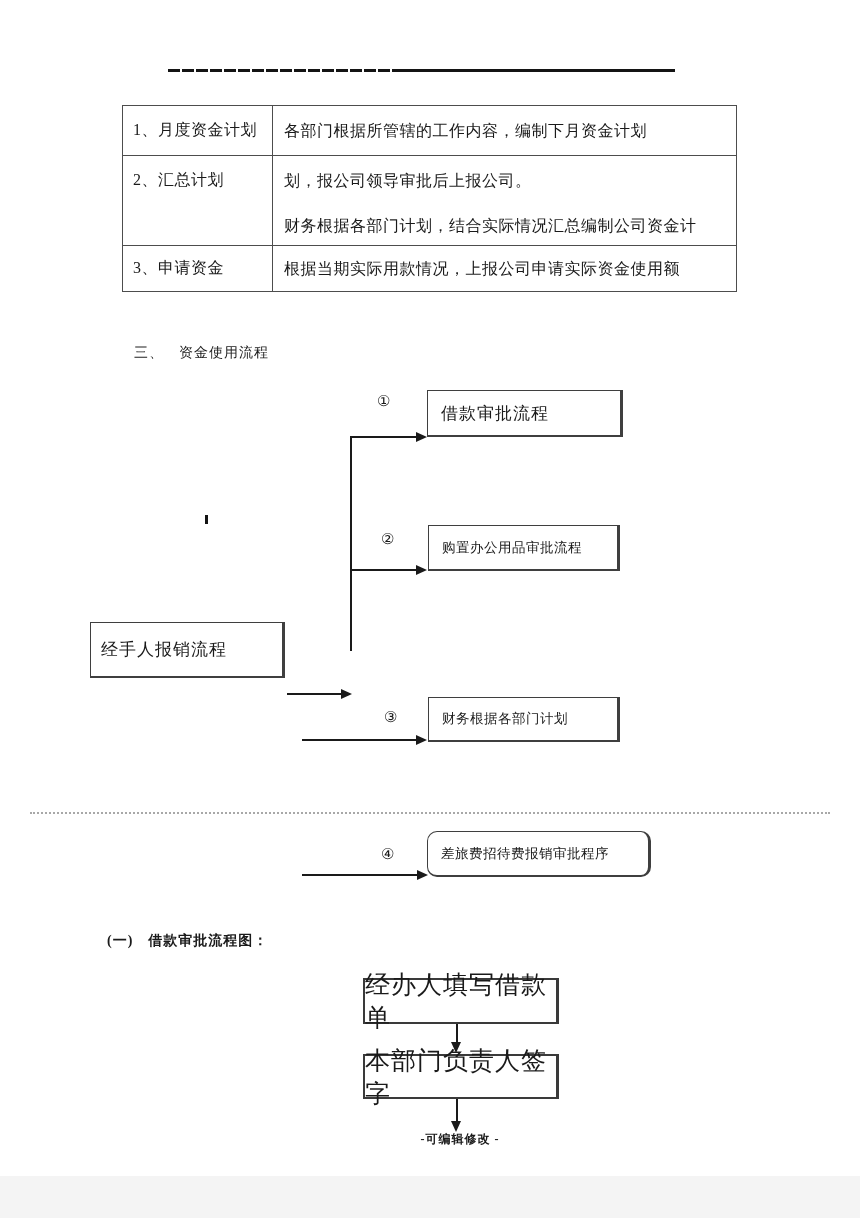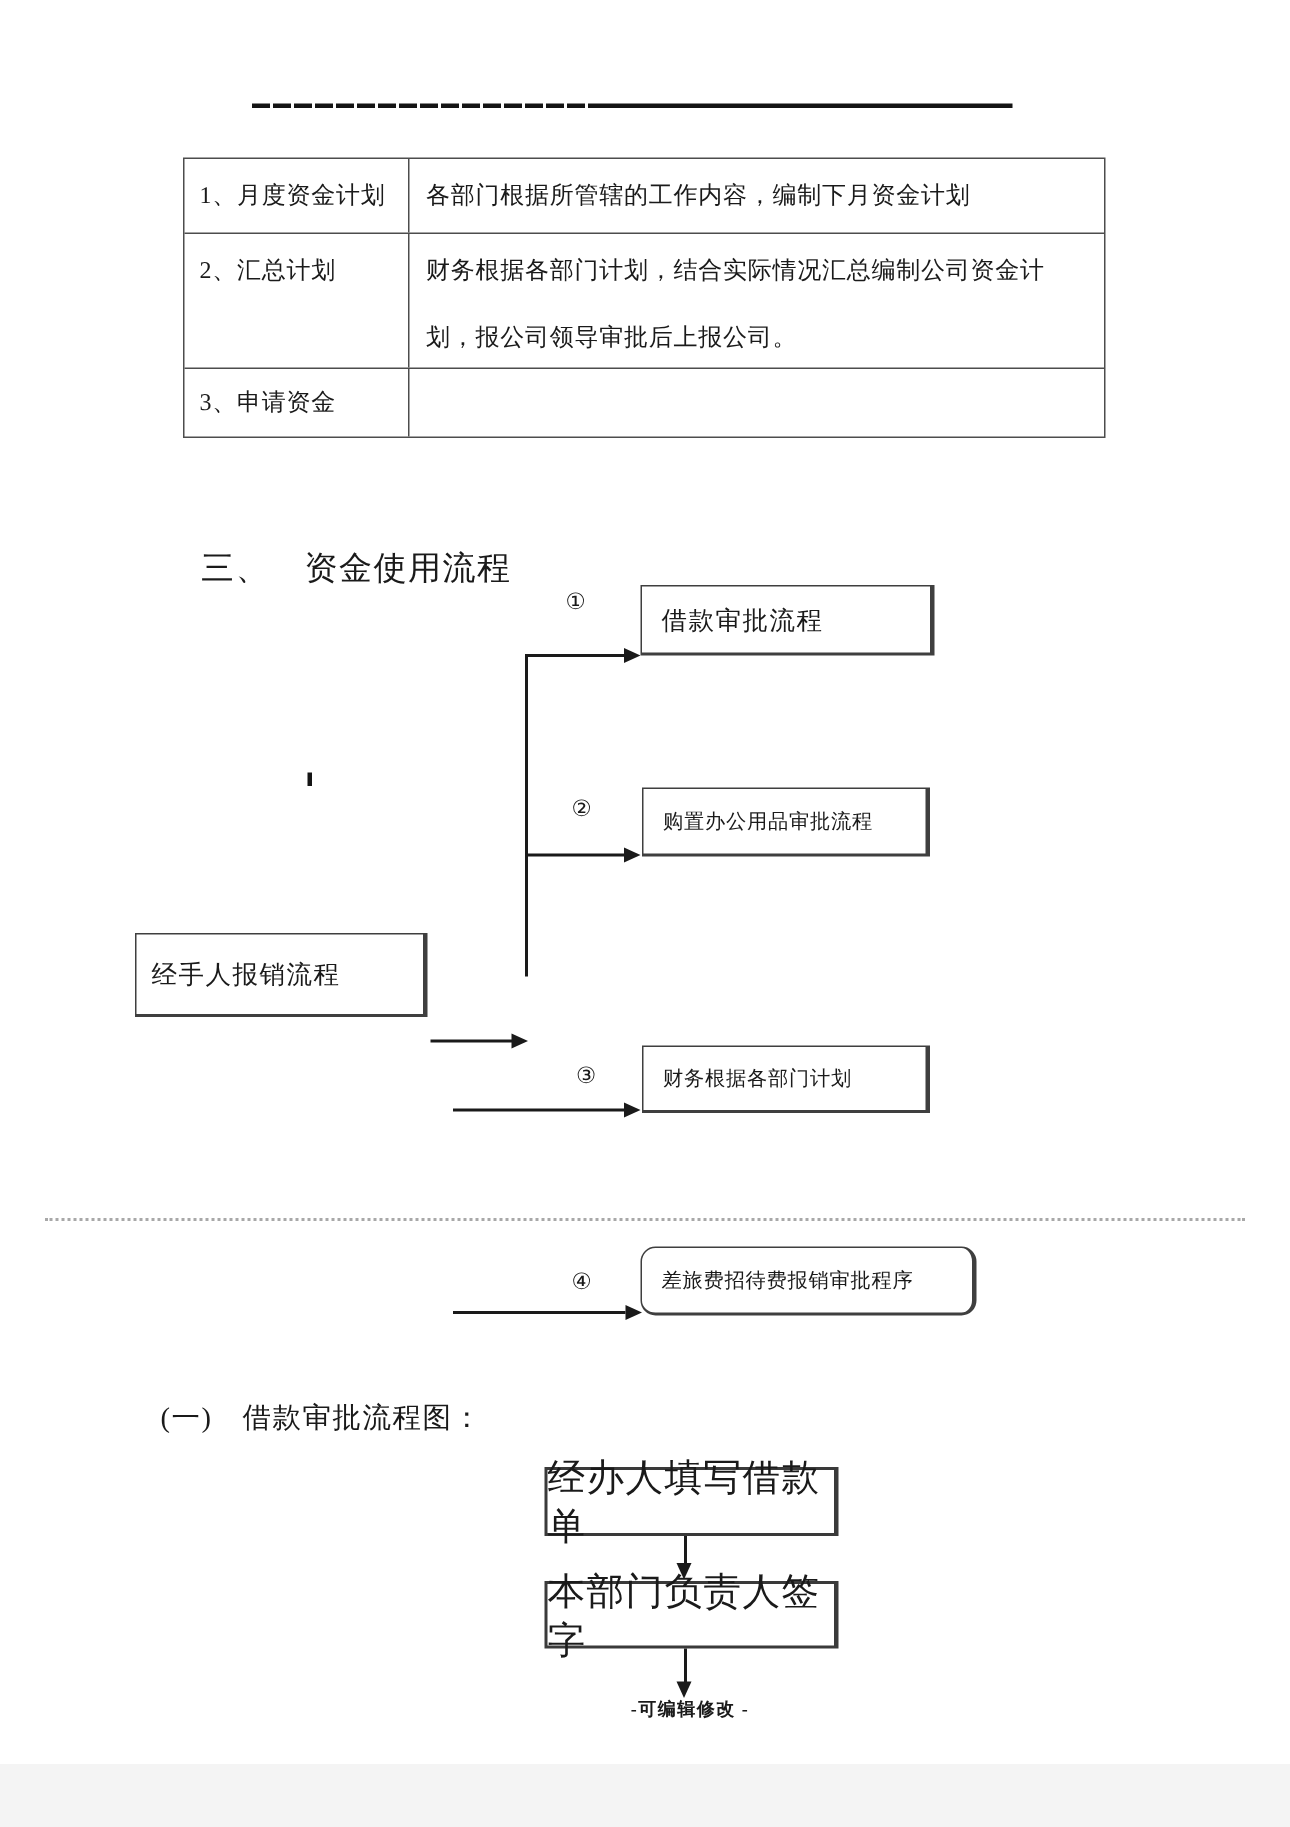--- a/index.html
+++ b/index.html
@@ -28,22 +28,22 @@
     padding-left:10px; display:flex; align-items:center;
     font-size:16px; letter-spacing:0.5px;
   }
   .tcell-label.top { align-items:flex-start; padding-top:14px; }
   .tcell-desc {
     flex:1; padding-left:11px; display:flex; flex-direction:column;
     justify-content:center; font-size:16px; letter-spacing:0.5px;
   }
   .tcell-desc .dline { line-height:45px; }
 
-  .h1 { font-size:22px; letter-spacing:1px;margin-top:20px; }
-  .h2 { font-size:19px; letter-spacing:1px; }
+  .h1 { font-size:14px; letter-spacing:1px; }
+  .h2 { font-size:14px; letter-spacing:1px;font-weight:bold; }
 
   
   .fbox {
     position:absolute; background:#fff;
     border:1px solid #3f3f3f; border-right:3px solid #3f3f3f; border-bottom:2px solid #3f3f3f;
     display:flex; align-items:center; padding-left:13px;
   }
   .fbox.big  { font-size:17px; letter-spacing:1px; }
   .fbox.small{ font-size:13.5px; letter-spacing:0.5px; }
   .fbox.step {
@@ -87,26 +87,29 @@
   <div class="abs ftable" style="left:122px; top:105px; width:615px;">
     <div class="trow" style="height:50px;">
       <div class="tcell-label">1、月度资金计划</div>
       <div class="tcell-desc">
         <div class="dline">各部门根据所管辖的工作内容，编制下月资金计划</div>
       </div>
     </div>
     <div class="trow" style="height:90px;">
       <div class="tcell-label top">2、汇总计划</div>
       <div class="tcell-desc" style="justify-content:flex-start; padding-top:2px;">
+        <div class="dline">划，报公司领导审批后上报公司。</div>
         <div class="dline">财务根据各部门计划，结合实际情况汇总编制公司资金计</div>
-        <div class="dline">划，报公司领导审批后上报公司。</div>
       </div>
     </div>
     <div class="trow" style="height:45px;">
       <div class="tcell-label">3、申请资金</div>
+      <div class="tcell-desc">
+        <div class="dline">根据当期实际用款情况，上报公司申请实际资金使用额</div>
+      </div>
     </div>
   </div>
 
   <div class="abs h1" style="left:134px; top:344px;">三、　资金使用流程</div>
 
   <div class="vline" style="left:350px; top:437px; height:214px;"></div>
 
   <div class="marker" style="left:377px; top:392px;">①</div>
   <div class="hline" style="left:350px; top:436px; width:66px;"></div>
   <div class="ah-right" style="left:416px; top:432px;"></div>

